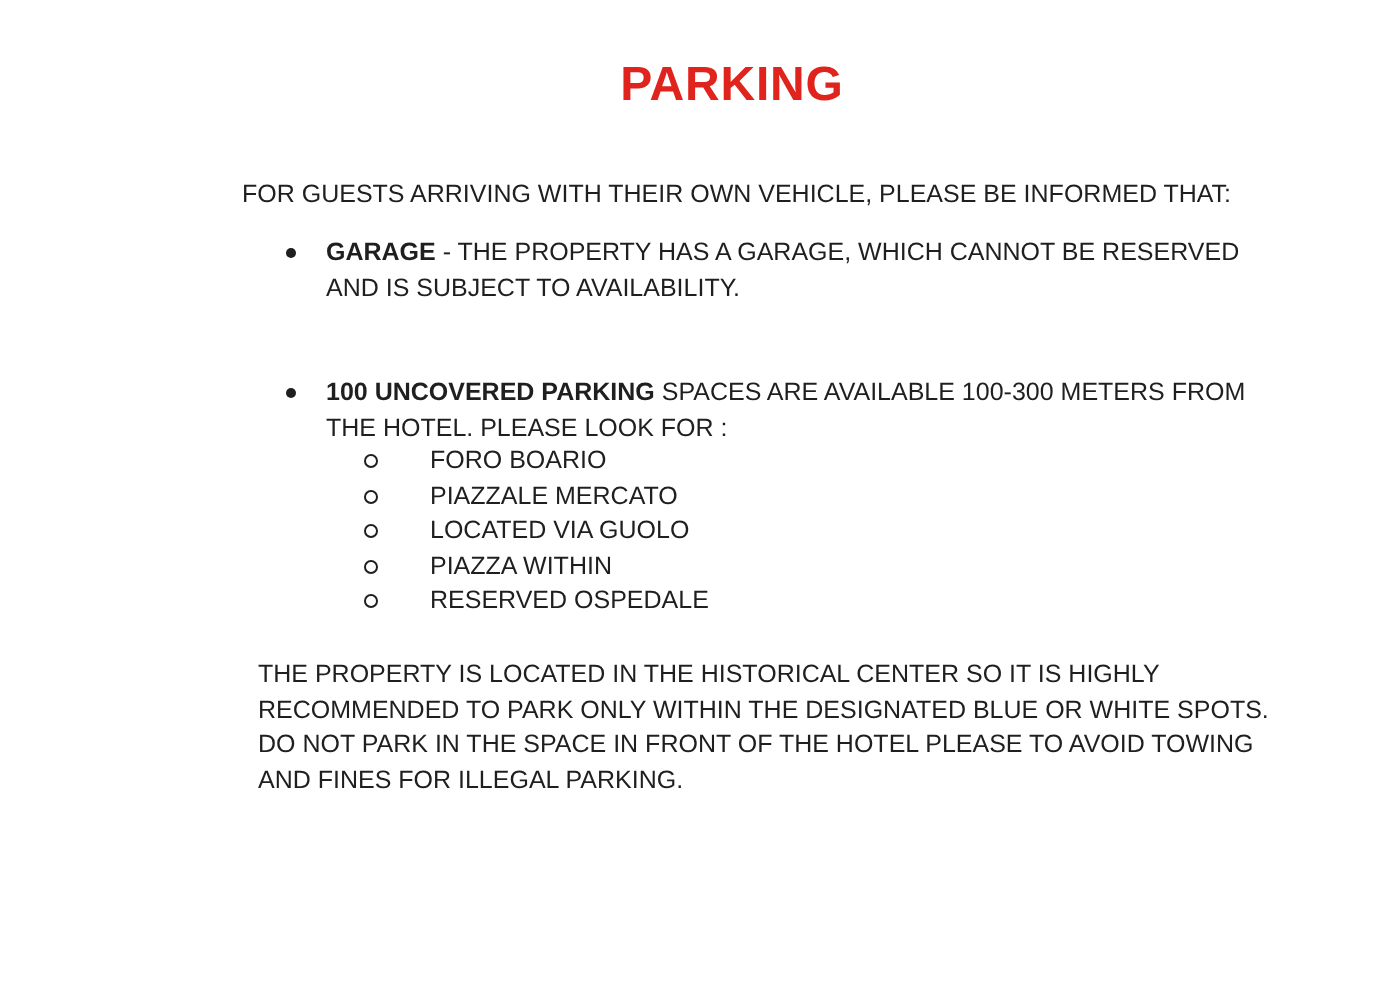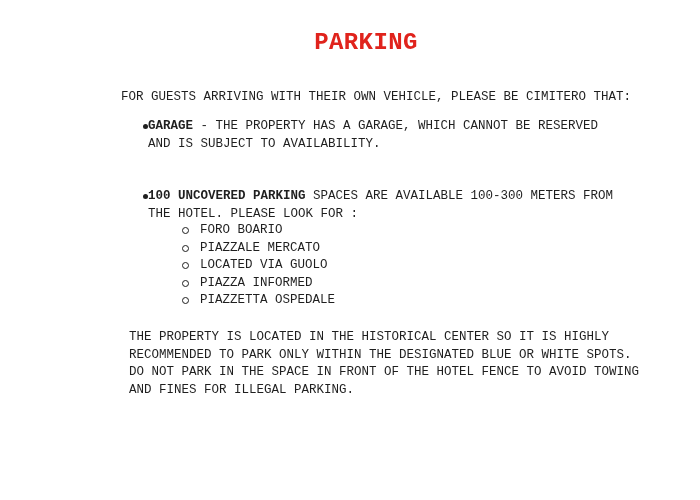--- a/index.html
+++ b/index.html
@@ -6,21 +6,21 @@
     margin: 0;
     padding: 0;
     background: #ffffff;
   }
   .doc {
     position: relative;
     width: 700px;
     height: 500px;
     background: #ffffff;
     overflow: hidden;
-    font-family: Liberation Mono, monospace;
+    font-family: Liberation Sans, sans-serif;
     color: #1f1f1f;
   }
   .title {
     position: absolute;
     top: 31px;
     left: 31px;
     width: 670px;
     text-align: center;
     font-size: 24px;
     line-height: 24px;
@@ -45,20 +45,21 @@
   }
   .li .marker {
     flex: 0 0 auto;
     width: 5px;
     height: 5px;
     border-radius: 50%;
     background: #1f1f1f;
     margin-top: 6px;
   }
   .li .txt {
+    margin-left: 15px;
   }
   .li-1 { top: 118px; }
   .li-2 { top: 188px; }
   .b { font-weight: bold; }
   .sub {
     position: absolute;
     left: 182px;
     top: 222px;
   }
   .sli {
@@ -69,36 +70,36 @@
   .sli .circ {
     flex: 0 0 auto;
     width: 5px;
     height: 5px;
     border-radius: 50%;
     border: 1px solid #1f1f1f;
     background: transparent;
     margin-top: 5px;
   }
   .sli .txt {
-    margin-left: 11px;
+    margin-left: 26px;
   }
   .footer {
     position: absolute;
     top: 329px;
     left: 129px;
   }
 </style>
 </head>
 <body>
 
 <div class="doc" style="color: rgb(31, 31, 31);">
 
   <div class="title" style="color: rgb(224, 35, 28);">PARKING</div>
 
-  <div class="bodytext intro">FOR GUESTS ARRIVING WITH THEIR OWN VEHICLE, PLEASE BE CIMITERO THAT:</div>
+  <div class="bodytext intro">FOR GUESTS ARRIVING WITH THEIR OWN VEHICLE, PLEASE BE INFORMED THAT:</div>
 
   <div class="li li-1">
     <span class="marker"></span>
     <div class="bodytext txt"><span class="b">GARAGE</span><span> - THE PROPERTY HAS A GARAGE, WHICH CANNOT BE RESERVED
 AND IS SUBJECT TO AVAILABILITY.</span></div>
   </div>
 
   <div class="li li-2">
     <span class="marker"></span>
     <div class="bodytext txt"><span class="b">100 UNCOVERED PARKING</span><span> SPACES ARE AVAILABLE 100-300 METERS FROM
@@ -113,26 +114,26 @@
     <div class="sli">
       <span class="circ"></span>
       <span class="bodytext txt">PIAZZALE MERCATO</span>
     </div>
     <div class="sli">
       <span class="circ"></span>
       <span class="bodytext txt">LOCATED VIA GUOLO</span>
     </div>
     <div class="sli">
       <span class="circ"></span>
-      <span class="bodytext txt">PIAZZA INFORMED</span>
+      <span class="bodytext txt">PIAZZA WITHIN</span>
     </div>
     <div class="sli">
       <span class="circ"></span>
-      <span class="bodytext txt">PIAZZETTA OSPEDALE</span>
+      <span class="bodytext txt">RESERVED OSPEDALE</span>
     </div>
   </div>
 
   <div class="bodytext footer">THE PROPERTY IS LOCATED IN THE HISTORICAL CENTER SO IT IS HIGHLY
 RECOMMENDED TO PARK ONLY WITHIN THE DESIGNATED BLUE OR WHITE SPOTS.
-DO NOT PARK IN THE SPACE IN FRONT OF THE HOTEL FENCE TO AVOID TOWING
+DO NOT PARK IN THE SPACE IN FRONT OF THE HOTEL PLEASE TO AVOID TOWING
 AND FINES FOR ILLEGAL PARKING.</div>
 
 </div>
 
 </body></html>

